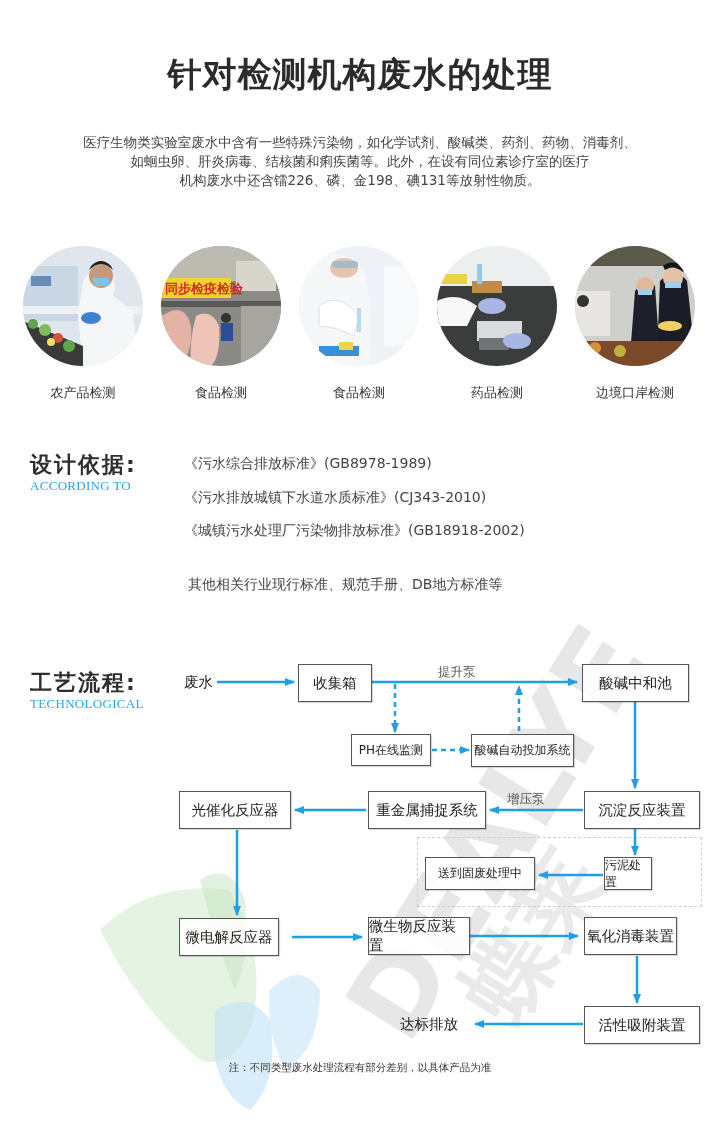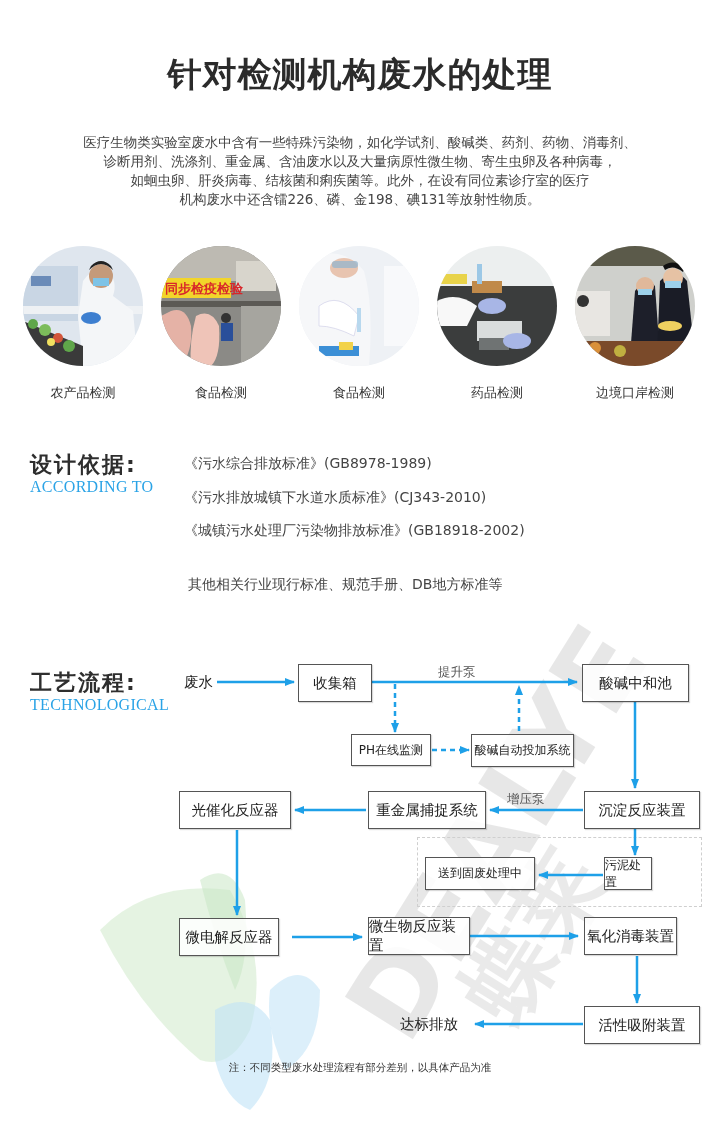--- a/index.html
+++ b/index.html
@@ -17,21 +17,21 @@
 
     .cat { position: absolute; top: 246px; width: 120px; text-align: center; }
     .circle {
       width: 120px; height: 120px; border-radius: 50%; overflow: hidden; position: relative;
       margin: 0 auto;
     }
     .cat-label { margin-top: 18px; font-size: 13px; color: #333; }
 
     .sec-head { position: absolute; left: 30px; }
     .sec-cn { font-size: 22px; font-weight: bold; color: #2e2e2e; letter-spacing: 2px; }
-    .sec-en { font-family: "Liberation Serif", "DejaVu Serif", serif; font-size: 16px; color: #2aa3e6; letter-spacing: 0.3px; margin-top: -2px; }
+    .sec-en { font-family: "Liberation Serif", "DejaVu Serif", serif; font-size: 13px; color: #2aa3e6; letter-spacing: 0.3px; margin-top: -2px; }
 
     .std-list { position: absolute; left: 184px; top: 452px; }
     .std-item { font-size: 14px; color: #444; height: 33.5px; line-height: 22px; }
     .box {
       position: absolute; border: 1px solid #555; background: rgba(255,255,255,0.85);
       display: flex; align-items: center; justify-content: center; font-size: 14.5px; color: #222;
       box-shadow: 1px 1px 1px rgba(0,0,0,0.15);
     }
     .box.small { font-size: 12px; }
     .plain { position: absolute; font-size: 14.5px; color: #222; }
@@ -39,21 +39,20 @@
     .note { position: absolute; left: 0; top: 1061px; width: 720px; text-align: center; font-size: 10.5px; color: #333; }
     .dashed-group { position: absolute; border: 1px dashed #cfcfcf; }
     svg.arrows { position: absolute; left: 0; top: 0; }
   </style>
 </head>
 <body>
 
 <div class="title">针对检测机构废水的处理</div>
 <div class="intro">
   <div>医疗生物类实验室废水中含有一些特殊污染物，如化学试剂、酸碱类、药剂、药物、消毒剂、</div>
-  <div>诊断用剂、洗涤剂、重金属、含油废水以及大量病原性微生物、寄生虫卵及各种病毒，</div>
   <div>如蛔虫卵、肝炎病毒、结核菌和痢疾菌等。此外，在设有同位素诊疗室的医疗</div>
   <div>机构废水中还含镭226、磷、金198、碘131等放射性物质。</div>
 </div>
 
 <div class="cat" style="left:23px;">
   <div class="circle">
     <svg width="120" height="120" viewBox="0 0 120 120">
       <rect width="120" height="120" fill="#dfe6ee"></rect>
       <rect x="0" y="20" width="55" height="55" fill="#c9d6e4"></rect>
       <rect x="8" y="30" width="20" height="10" fill="#6a8bb8"></rect>

